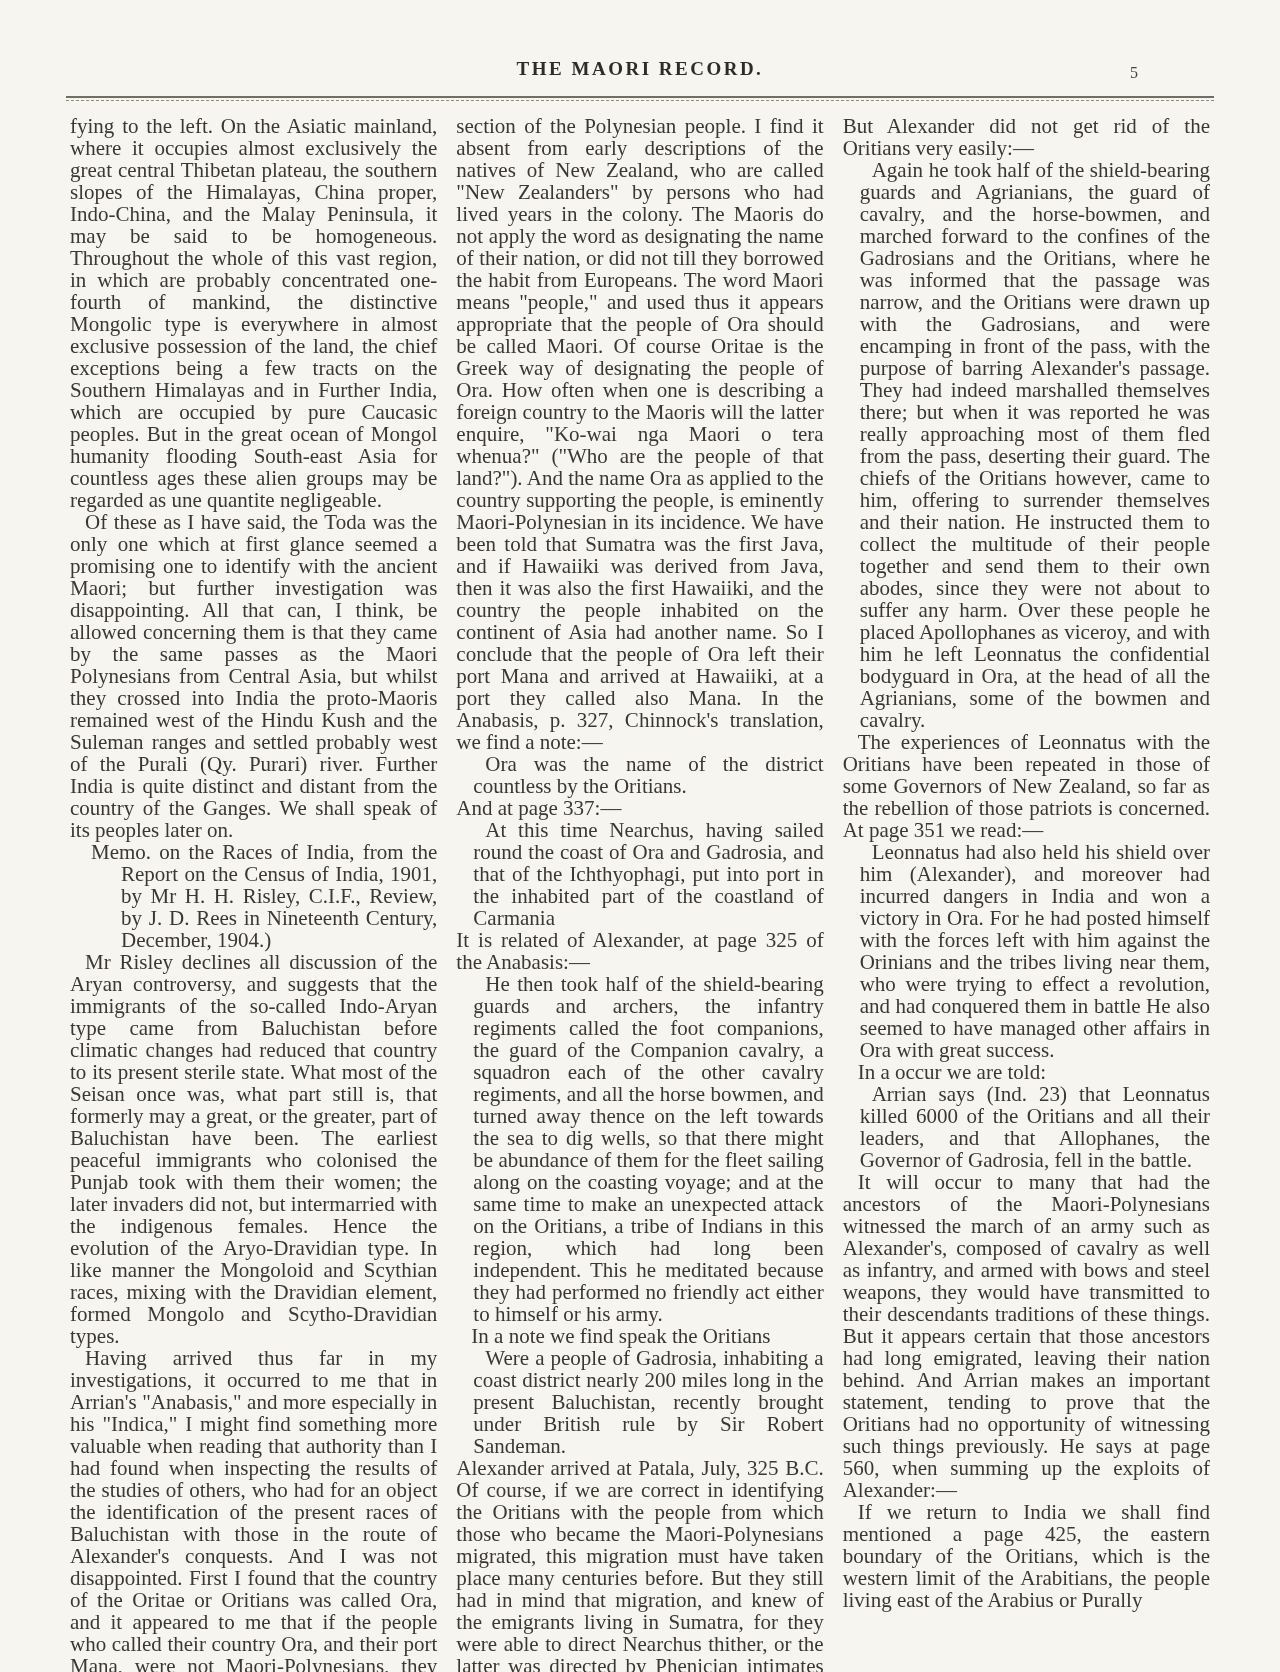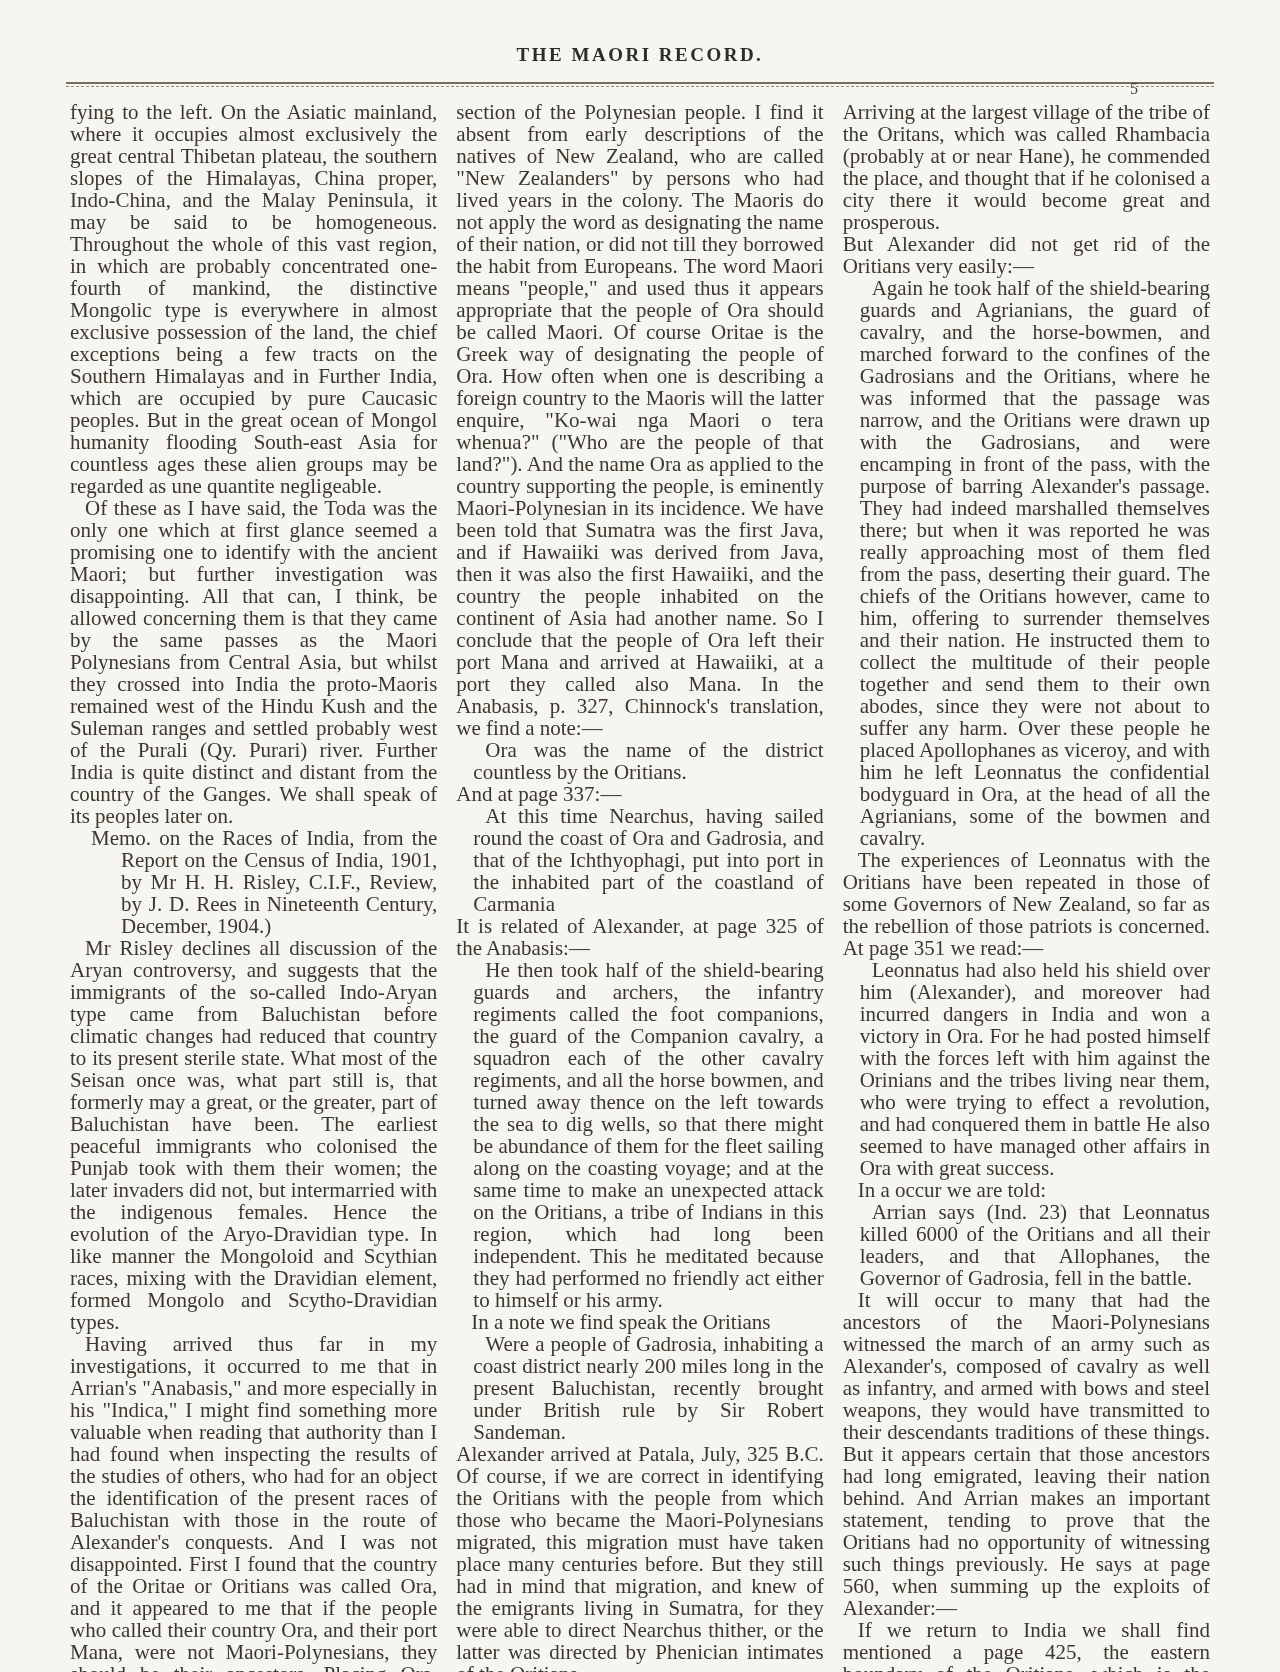--- a/index.html
+++ b/index.html
@@ -9,23 +9,22 @@
     margin: 0 auto;
     background: #f6f5ef;
     position: relative;
     font-family: "Liberation Serif", serif;
     color: #35332d;
     overflow: hidden;
     box-sizing: border-box;
   }
   .header {
     position: relative;
-    padding-top: 28px;
+    padding-top: 58px;
     height: 30px;
-    margin-top: 16px;
   }
   .htitle {
     text-align: center;
     font-size: 19px;
     font-weight: bold;
     letter-spacing: 2.5px;
     color: #2e2c26;
   }
   .pagenum {
     position: absolute;
@@ -88,21 +87,20 @@
       <p class="flush">It is related of Alexander, at page 325 of the Anabasis:—</p>
       <p class="quote">He then took half of the shield-bearing guards and archers, the infantry regiments called the foot companions, the guard of the Companion cavalry, a squadron each of the other cavalry regiments, and all the horse bowmen, and turned away thence on the left towards the sea to dig wells, so that there might be abundance of them for the fleet sailing along on the coasting voyage; and at the same time to make an unexpected attack on the Oritians, a tribe of Indians in this region, which had long been independent. This he meditated because they had performed no friendly act either to himself or his army.</p>
       <p class="indent">In a note we find speak the Oritians</p>
       <p class="quote">Were a people of Gadrosia, inhabiting a coast district nearly 200 miles long in the present Baluchistan, recently brought under British rule by Sir Robert Sandeman.</p>
       <p class="flush">Alexander arrived at Patala, July, 325 B.C. Of course, if we are correct in identifying the Oritians with the people from which those who became the Maori-Polynesians migrated, this migration must have taken place many centuries before. But they still had in mind that migration, and knew of the emigrants living in Sumatra, for they were able to direct Nearchus thither, or the latter was directed by Phenician intimates of the Oritians.</p>
       <p class="indent">The Indians of the neighborhood of Patala fled, and so did those of Arabis or Purally (Qy. Purari) river. Of the attack on the Oritinas it is said, p. 326:—</p>
       <p class="quote">All those who turned to defend themselves were cut to pieces by the composed, and many of the others were taken prisoners. . . .</p>
     </div>
 
     <div class="col">
-      <p class="flush">Arriving at the largest village of the tribe of the Oritans, which was called Rhambacia (probably at or near Hane), he commended the place, and thought that if he colonised a city there it would become great and prosperous.</p>
       <p class="flush">But Alexander did not get rid of the Oritians very easily:—</p>
       <p class="quote">Again he took half of the shield-bearing guards and Agrianians, the guard of cavalry, and the horse-bowmen, and marched forward to the confines of the Gadrosians and the Oritians, where he was informed that the passage was narrow, and the Oritians were drawn up with the Gadrosians, and were encamping in front of the pass, with the purpose of barring Alexander's passage. They had indeed marshalled themselves there; but when it was reported he was really approaching most of them fled from the pass, deserting their guard. The chiefs of the Oritians however, came to him, offering to surrender themselves and their nation. He instructed them to collect the multitude of their people together and send them to their own abodes, since they were not about to suffer any harm. Over these people he placed Apollophanes as viceroy, and with him he left Leonnatus the confidential bodyguard in Ora, at the head of all the Agrianians, some of the bowmen and cavalry.</p>
       <p class="indent">The experiences of Leonnatus with the Oritians have been repeated in those of some Governors of New Zealand, so far as the rebellion of those patriots is concerned. At page 351 we read:—</p>
       <p class="quote">Leonnatus had also held his shield over him (Alexander), and moreover had incurred dangers in India and won a victory in Ora. For he had posted himself with the forces left with him against the Orinians and the tribes living near them, who were trying to effect a revolution, and had conquered them in battle He also seemed to have managed other affairs in Ora with great success.</p>
       <p class="indent">In a occur we are told:</p>
       <p class="quote">Arrian says (Ind. 23) that Leonnatus killed 6000 of the Oritians and all their leaders, and that Allophanes, the Governor of Gadrosia, fell in the battle.</p>
       <p class="indent">It will occur to many that had the ancestors of the Maori-Polynesians witnessed the march of an army such as Alexander's, composed of cavalry as well as infantry, and armed with bows and steel weapons, they would have transmitted to their descendants traditions of these things. But it appears certain that those ancestors had long emigrated, leaving their nation behind. And Arrian makes an important statement, tending to prove that the Oritians had no opportunity of witnessing such things previously. He says at page 560, when summing up the exploits of Alexander:—</p>
       <p class="indent">If we return to India we shall find mentioned a page 425, the eastern boundary of the Oritians, which is the western limit of the Arabitians, the people living east of the Arabius or Purally</p>
     </div>
 

